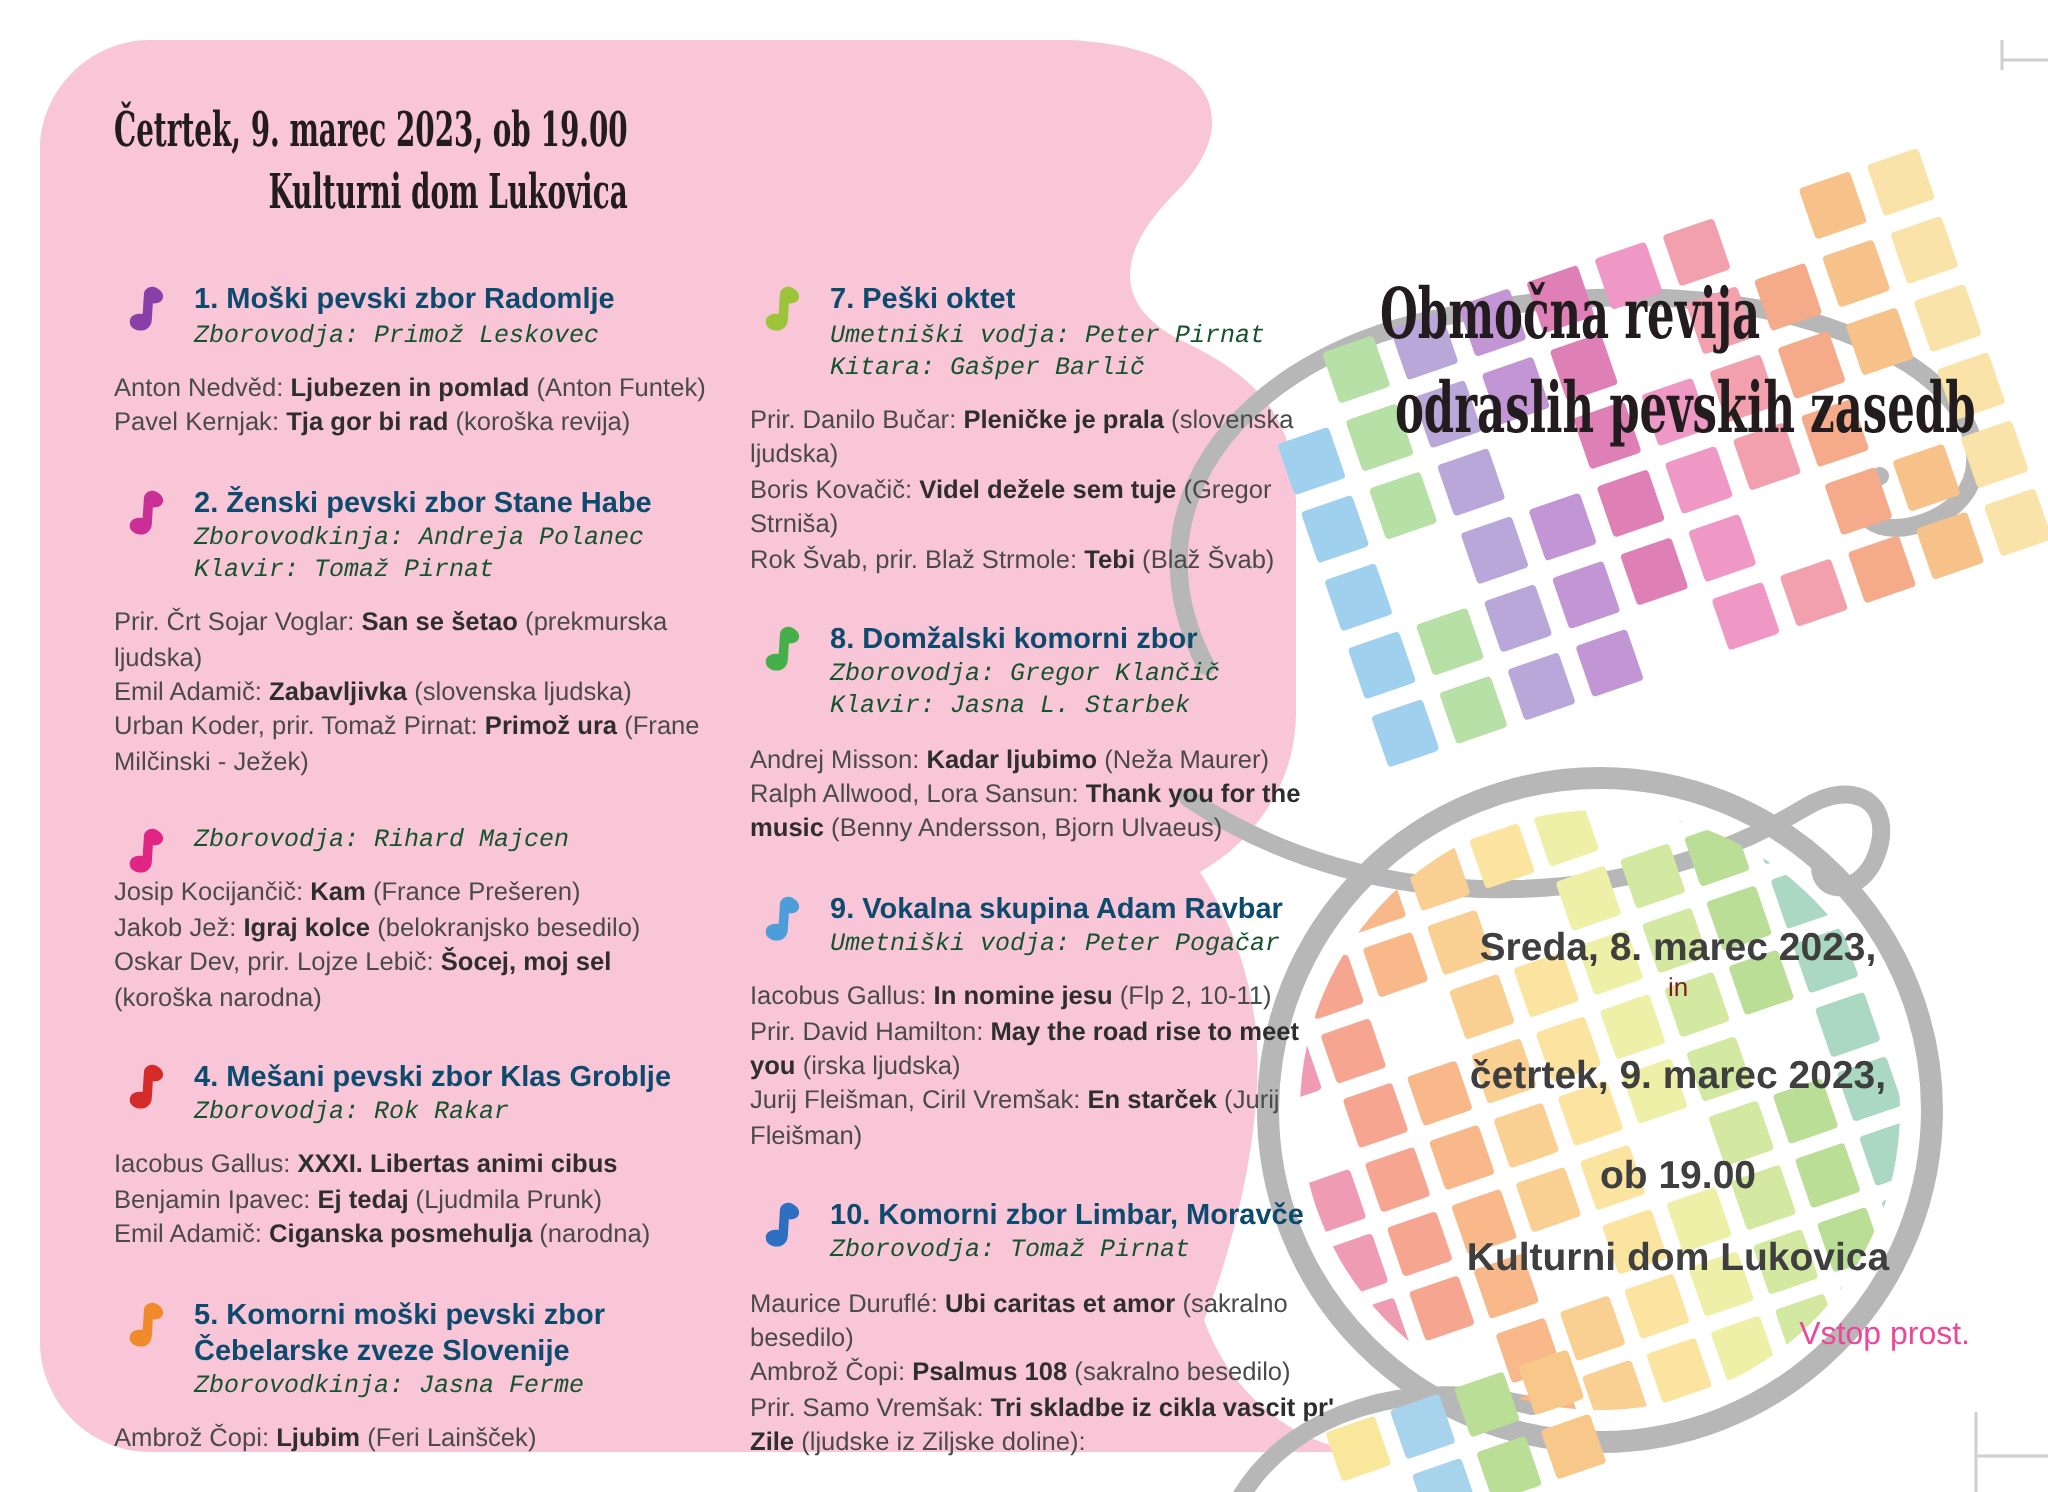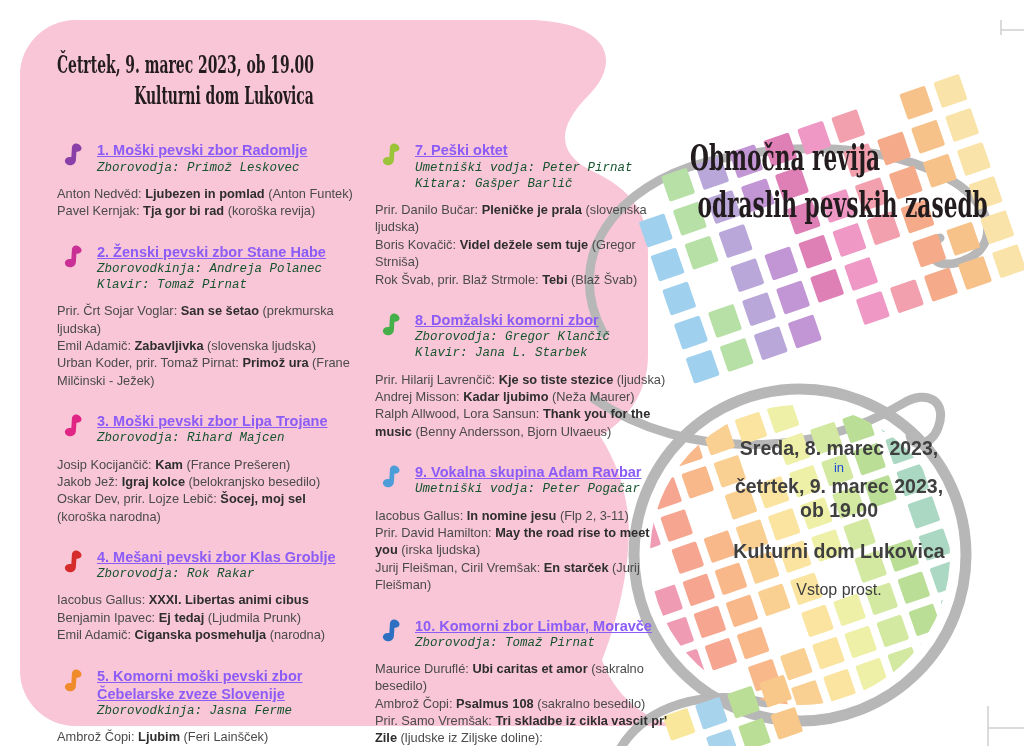--- a/index.html
+++ b/index.html
@@ -7,33 +7,33 @@
         font-family:"Liberation Sans",sans-serif;margin:0 auto;}
   svg.bg{position:absolute;left:0;top:0;z-index:0;}
   .content{position:absolute;left:57px;top:50px;width:614px;z-index:2;}
   .serif-title{font-family:"DejaVu Serif",serif;font-weight:bold;color:#241c1f;}
   .header{font-size:24px;line-height:1.28;transform:scaleX(.58);transform-origin:left top;
           width:max-content;text-align:right;white-space:nowrap;}
   .columns{display:flex;gap:22px;margin-top:30px;}
   .col{width:296px;flex:0 0 296px;}
   .item{position:relative;padding-left:40px;margin-bottom:23px;}
   .note-icon{position:absolute;left:0;top:1px;width:27px;height:27px;display:block;}
-  .item-title{font-weight:bold;font-size:14.5px;color:#8b5cf6;line-height:1.25;text-decoration:underline;}
+  .item-title{font-weight:bold;font-size:14.5px;color:#0c4a6e;line-height:1.25;}
   .item-leader{font-style:italic;font-size:12.5px;color:#14532d;line-height:1.3;font-family:Liberation Mono, monospace;}
   .songs{margin-top:9px;margin-left:-40px;}
   .song{font-size:12.8px;color:#4a4a4a;line-height:1.36;}
   .song b{color:#2e2e2e;}
   .big-title{position:absolute;left:690px;top:134px;z-index:2;font-size:35px;line-height:1.35;
              transform:scaleX(.62);transform-origin:left top;white-space:nowrap;}
   .big-title .l2{padding-left:12px;}
   .event-info{position:absolute;left:693px;top:437px;width:292px;z-index:2;text-align:center;color:#3f3f3f;}
-  .event-info .d{font-weight:bold;font-size:19.5px;line-height:1.22;}
-  .event-info .conj{font-size:13px;color:#1d4ed8;line-height:1.1;}
+  .event-info .d{font-weight:bold;font-size:19.5px;line-height:1.22;margin-top:26px;}
+  .event-info .conj{font-size:13px;color:#7f1d1d;line-height:1.1;}
   .event-info .venue{font-weight:bold;font-size:19.5px;margin-top:17px;}
-  .event-info .adm{font-size:16px;color:#404040;margin-top:18px;font-weight:normal;}
+  .event-info .adm{font-size:16px;color:#ec4899;margin-top:18px;font-weight:normal;text-align:right;}
 </style>
 </head>
 <body>
 
 <div class="page">
 
   <svg class="bg" width="1024" height="746" viewBox="0 0 1024 746">
     <defs>
       <clipPath id="circ-clip">
           <circle cx="800" cy="555" r="150"></circle>
@@ -306,21 +306,20 @@
             </div>
     </div>
 
     <div class="item">
       <span class="note-icon" style="color: rgb(225, 37, 133);">
         <svg viewBox="0 0 26 26" width="27" height="27" aria-hidden="true">
           <path fill="currentColor" d="M19.8 1.6c2.9 1.2 4.4 3.4 3.7 5.4-.6 1.7-2.6 2.6-4.8 2.3l-.5 8.1c-.2 3.2-2.8 5.3-6 5-2.8-.3-4.8-2.2-4.6-4.5.2-2.6 3-4.1 6.2-3.4l.6-9.6c.1-1.9 2.2-4.3 5.4-3.3z"></path>
         </svg>
       </span>
       <div class="item-head">
-        <div class="item-title">3. Moški pevski zbor Lipa Trojane</div>
       <div class="item-leader">Zborovodja: Rihard Majcen</div>
             </div>
       <div class="songs">
               <div class="song"><span>Josip Kocijančič: </span><b class="song-title">Kam</b><span> (France Prešeren)</span></div>
               <div class="song"><span>Jakob Jež: </span><b class="song-title">Igraj kolce</b><span> (belokranjsko besedilo)</span></div>
               <div class="song"><span>Oskar Dev, prir. Lojze Lebič: </span><b class="song-title">Šocej, moj sel</b><span> (koroška narodna)</span></div>
             </div>
     </div>
 
     <div class="item">
@@ -378,41 +377,40 @@
 
     <div class="item">
       <span class="note-icon" style="color: rgb(69, 176, 73);">
         <svg viewBox="0 0 26 26" width="27" height="27" aria-hidden="true">
           <path fill="currentColor" d="M19.8 1.6c2.9 1.2 4.4 3.4 3.7 5.4-.6 1.7-2.6 2.6-4.8 2.3l-.5 8.1c-.2 3.2-2.8 5.3-6 5-2.8-.3-4.8-2.2-4.6-4.5.2-2.6 3-4.1 6.2-3.4l.6-9.6c.1-1.9 2.2-4.3 5.4-3.3z"></path>
         </svg>
       </span>
       <div class="item-head">
         <div class="item-title">8. Domžalski komorni zbor</div>
       <div class="item-leader">Zborovodja: Gregor Klančič</div>
-              <div class="item-leader">Klavir: Jana L. Starbek</div>
-            </div>
-      <div class="songs">
-              <div class="song"><span>Prir. Hilarij Lavrenčič: </span><b class="song-title">Kje so tiste stezice</b><span> (ljudska)</span></div>
+              <div class="item-leader">Klavir: Jasna L. Starbek</div>
+            </div>
+      <div class="songs">
               <div class="song"><span>Andrej Misson: </span><b class="song-title">Kadar ljubimo</b><span> (Neža Maurer)</span></div>
               <div class="song"><span>Ralph Allwood, Lora Sansun: </span><b class="song-title">Thank you for the music</b><span> (Benny Andersson, Bjorn Ulvaeus)</span></div>
             </div>
     </div>
 
     <div class="item">
       <span class="note-icon" style="color: rgb(77, 158, 216);">
         <svg viewBox="0 0 26 26" width="27" height="27" aria-hidden="true">
           <path fill="currentColor" d="M19.8 1.6c2.9 1.2 4.4 3.4 3.7 5.4-.6 1.7-2.6 2.6-4.8 2.3l-.5 8.1c-.2 3.2-2.8 5.3-6 5-2.8-.3-4.8-2.2-4.6-4.5.2-2.6 3-4.1 6.2-3.4l.6-9.6c.1-1.9 2.2-4.3 5.4-3.3z"></path>
         </svg>
       </span>
       <div class="item-head">
         <div class="item-title">9. Vokalna skupina Adam Ravbar</div>
       <div class="item-leader">Umetniški vodja: Peter Pogačar</div>
             </div>
       <div class="songs">
-              <div class="song"><span>Iacobus Gallus: </span><b class="song-title">In nomine jesu</b><span> (Flp 2, 3-11)</span></div>
+              <div class="song"><span>Iacobus Gallus: </span><b class="song-title">In nomine jesu</b><span> (Flp 2, 10-11)</span></div>
               <div class="song"><span>Prir. David Hamilton: </span><b class="song-title">May the road rise to meet you</b><span> (irska ljudska)</span></div>
               <div class="song"><span>Jurij Fleišman, Ciril Vremšak: </span><b class="song-title">En starček</b><span> (Jurij Fleišman)</span></div>
             </div>
     </div>
 
     <div class="item">
       <span class="note-icon" style="color: rgb(45, 111, 193);">
         <svg viewBox="0 0 26 26" width="27" height="27" aria-hidden="true">
           <path fill="currentColor" d="M19.8 1.6c2.9 1.2 4.4 3.4 3.7 5.4-.6 1.7-2.6 2.6-4.8 2.3l-.5 8.1c-.2 3.2-2.8 5.3-6 5-2.8-.3-4.8-2.2-4.6-4.5.2-2.6 3-4.1 6.2-3.4l.6-9.6c.1-1.9 2.2-4.3 5.4-3.3z"></path>
         </svg>

